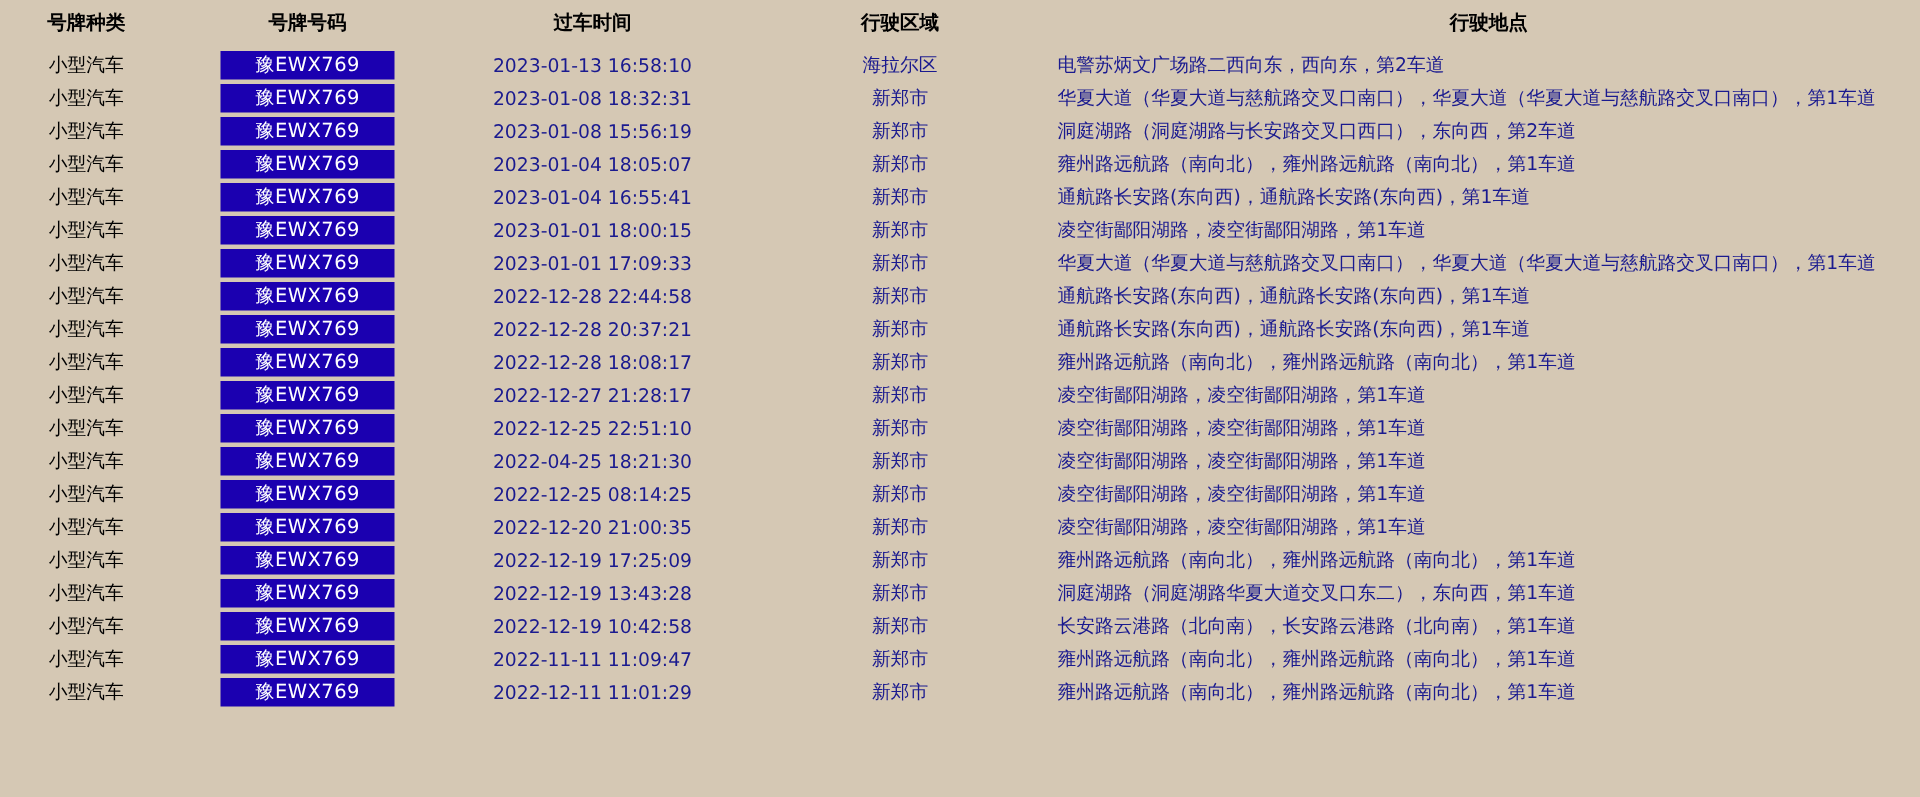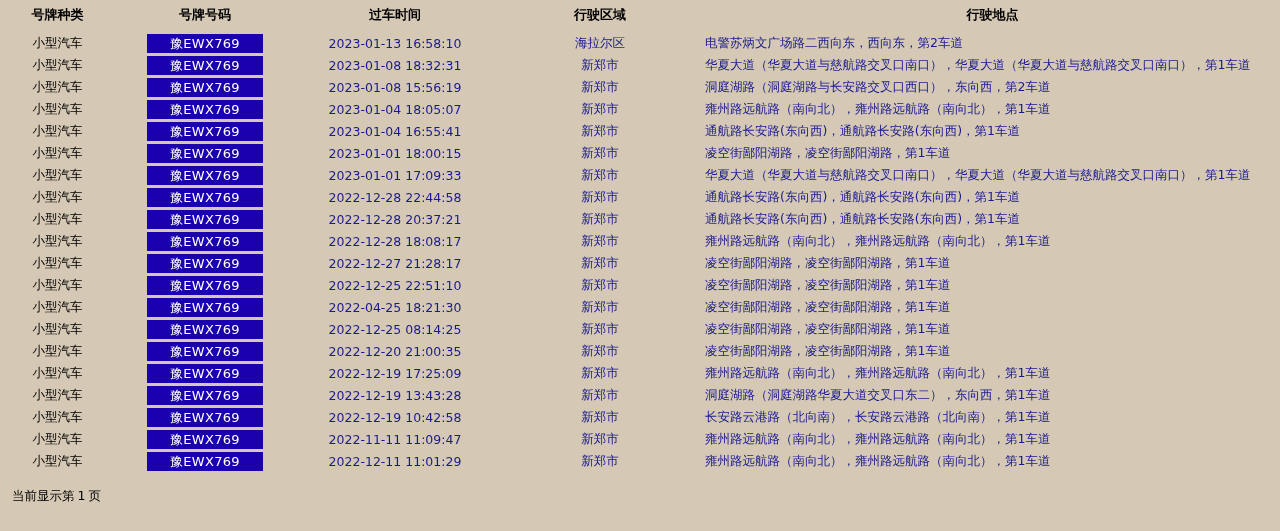--- a/index.html
+++ b/index.html
@@ -299,17 +299,14 @@
         <td class="cell-plate-wrap">
             <span class="plate-box">豫EWX769</span>
           </td>
         <td class="cell-time">2022-12-11 11:01:29</td>
         <td class="cell-area">新郑市</td>
         <td class="cell-place">雍州路远航路（南向北），雍州路远航路（南向北），第1车道</td>
       </tr>
     </tbody>
   </table>
 
-  <div class="footer">
-    <span>当前显示第</span><span class="pagenum">1</span><span>页</span>
-  </div>
 
 </div>
 
 </body></html>

